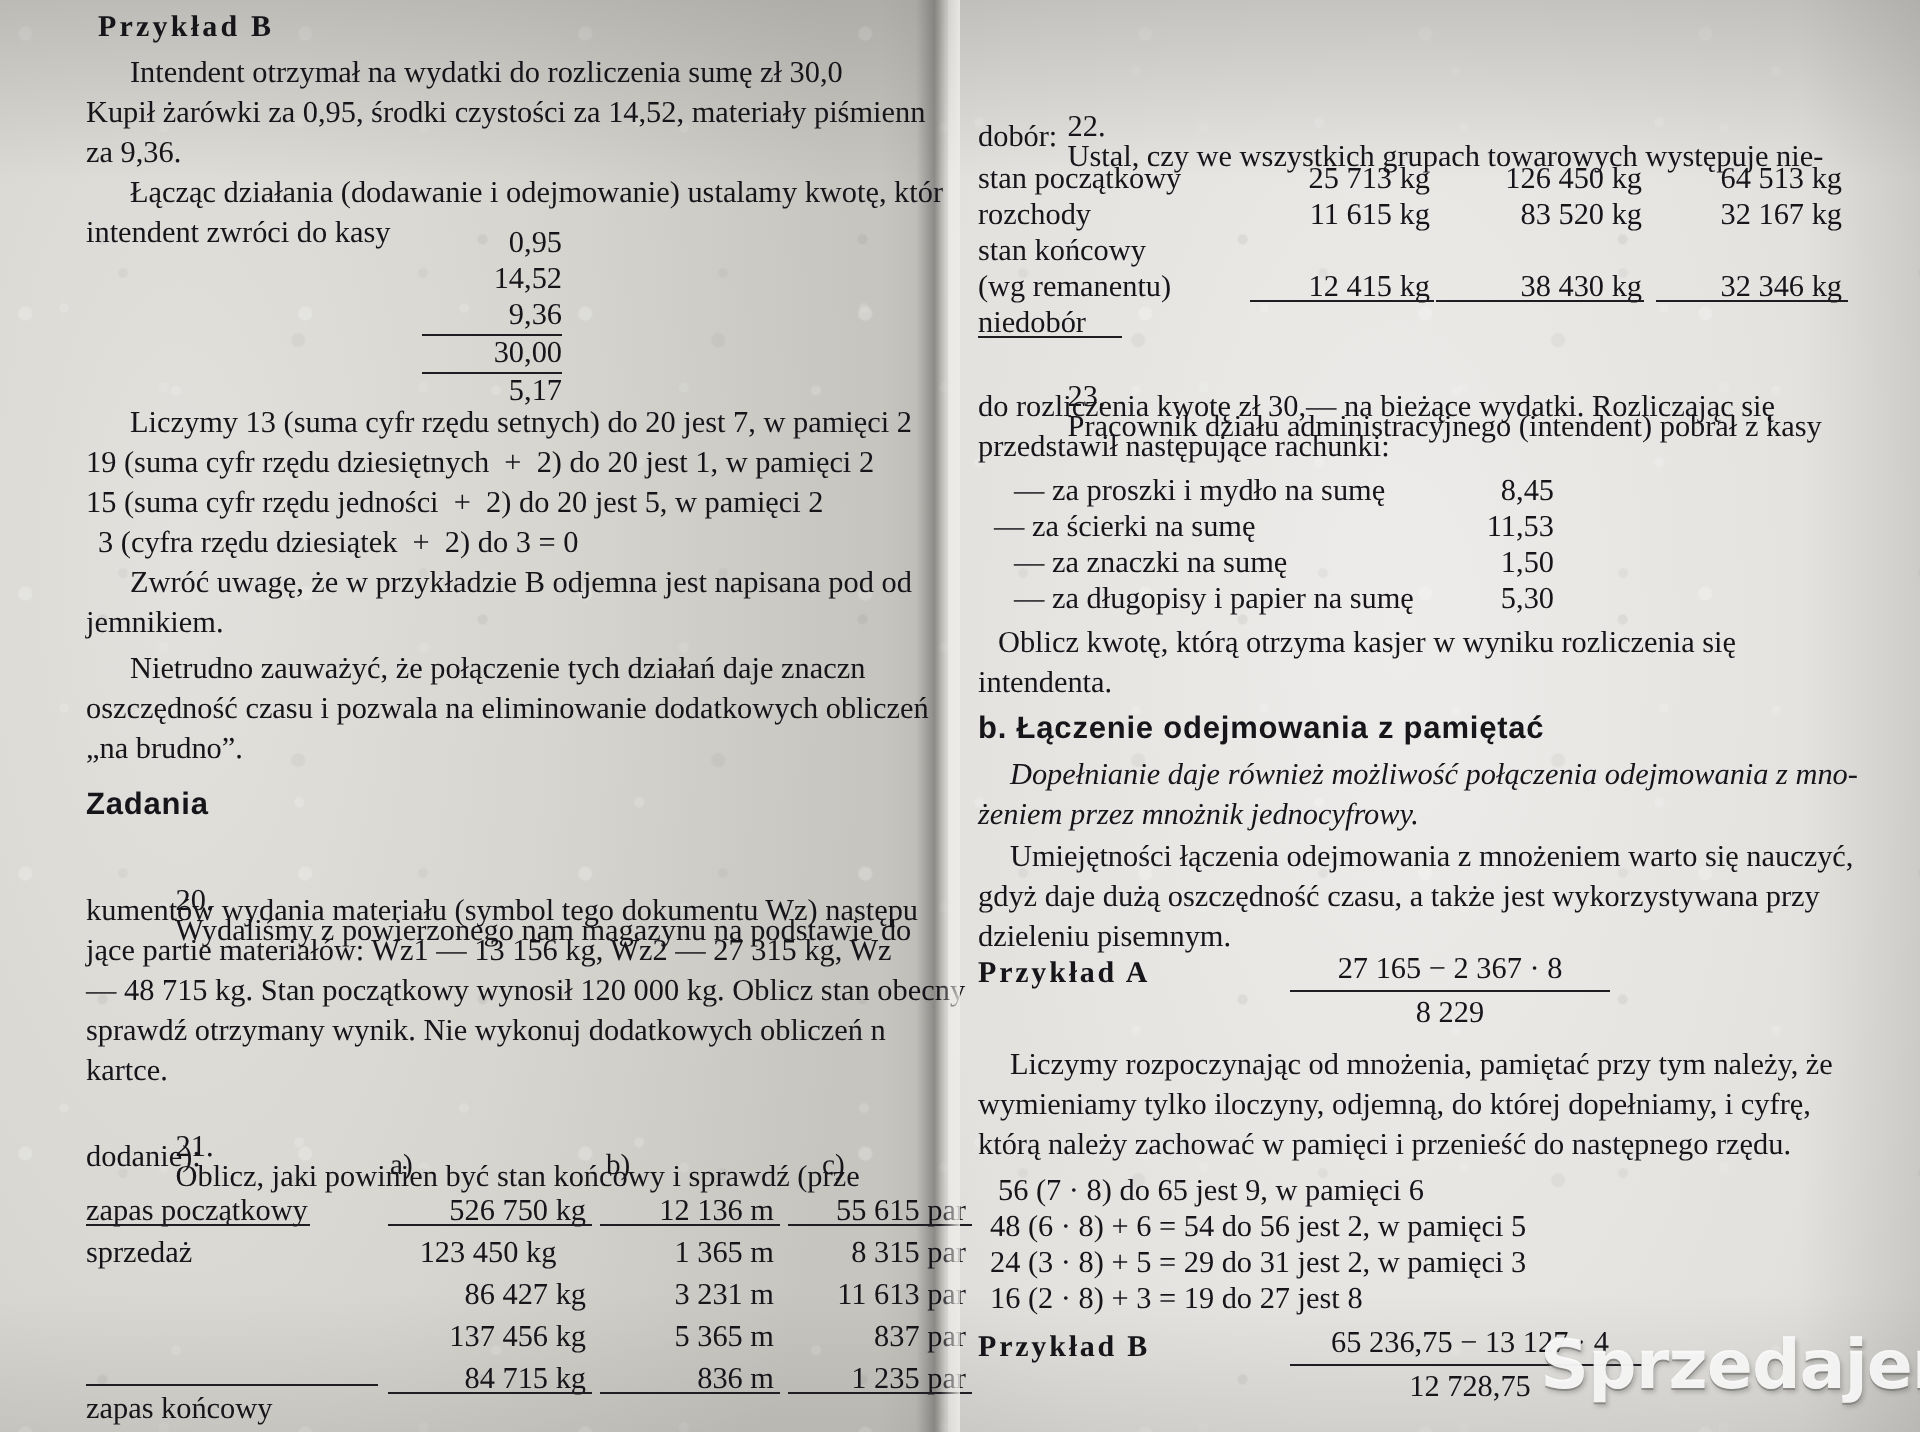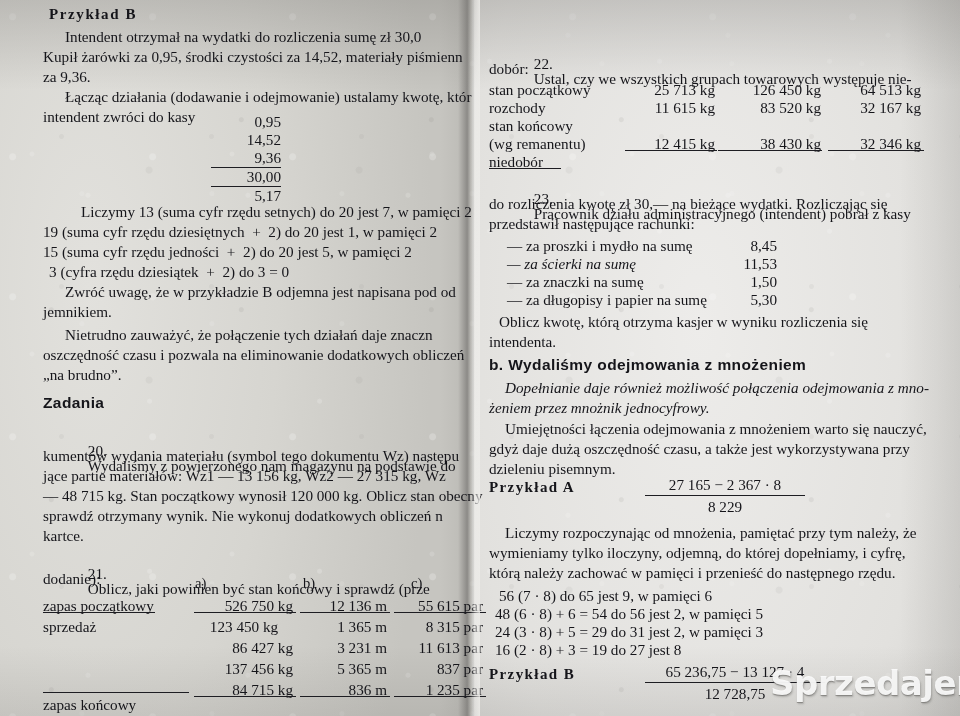--- a/index.html
+++ b/index.html
@@ -175,21 +175,21 @@
     <div class="ln body" style="top:109px;left:0px;">intendent zwróci do kasy</div>
 
     <div class="stack" style="top:113px;left:168px;width:70px;">
       <div>0,95</div>
       <div>14,52</div>
       <div>9,36</div>
       <div class="ruled">30,00</div>
       <div class="ruled">5,17</div>
     </div>
 
-    <div class="ln body" style="top:204px;left:22px;margin-left:16px;">Liczymy 13 (suma cyfr rzędu setnych) do 20 jest 7, w pamięci 2</div>
+    <div class="ln body" style="top:204px;left:22px;">Liczymy 13 (suma cyfr rzędu setnych) do 20 jest 7, w pamięci 2</div>
     <div class="ln body" style="top:224px;left:0px;">19 (suma cyfr rzędu dziesiętnych  +  2) do 20 jest 1, w pamięci 2</div>
     <div class="ln body" style="top:244px;left:0px;">15 (suma cyfr rzędu jedności  +  2) do 20 jest 5, w pamięci 2</div>
     <div class="ln body" style="top:264px;left:6px;">3 (cyfra rzędu dziesiątek  +  2) do 3 = 0</div>
 
     <div class="ln body" style="top:284px;left:22px;">Zwróć uwagę, że w przykładzie B odjemna jest napisana pod od</div>
     <div class="ln body" style="top:304px;left:0px;">jemnikiem.</div>
 
     <div class="ln body" style="top:327px;left:22px;">Nietrudno zauważyć, że połączenie tych działań daje znaczn</div>
     <div class="ln body" style="top:347px;left:0px;">oszczędność czasu i pozwala na eliminowanie dodatkowych obliczeń</div>
     <div class="ln body" style="top:367px;left:0px;">„na brudno”.</div>
@@ -276,33 +276,33 @@
     <div class="ln num" style="top:136px;left:342px;width:90px;text-align:right;">32 346 kg</div>
 
     <div class="ln body" style="top:176px;left:22px;">
       <b class="no">23.</b>
       <span>Pracownik działu administracyjnego (intendent) pobrał z kasy</span>
     </div>
     <div class="ln body" style="top:196px;left:0px;">do rozliczenia kwotę zł 30,— na bieżące wydatki. Rozliczając się</div>
     <div class="ln body" style="top:216px;left:0px;">przedstawił następujące rachunki:</div>
 
     <div class="ln body" style="top:238px;left:18px;">— za proszki i mydło na sumę</div>
-    <div class="ln body" style="top:256px;left:18px;font-style:italic;">— za ścierki na sumę</div>
+    <div class="ln body" style="top:256px;left:8px;">— za ścierki na sumę</div>
     <div class="ln body" style="top:274px;left:18px;">— za znaczki na sumę</div>
     <div class="ln body" style="top:292px;left:18px;">— za długopisy i papier na sumę</div>
 
     <div class="ln num" style="top:238px;left:232px;width:56px;text-align:right;">8,45</div>
     <div class="ln num" style="top:256px;left:232px;width:56px;text-align:right;">11,53</div>
     <div class="ln num" style="top:274px;left:232px;width:56px;text-align:right;">1,50</div>
     <div class="ln num" style="top:292px;left:232px;width:56px;text-align:right;">5,30</div>
 
     <div class="ln body" style="top:314px;left:10px;">Oblicz kwotę, którą otrzyma kasjer w wyniku rozliczenia się</div>
     <div class="ln body" style="top:334px;left:0px;">intendenta.</div>
 
-    <div class="ln h-bold" style="top:357px;left:0px;">b. Wydaliśmy odejmowania z mnożeniem</div>
+    <div class="ln h-bold" style="top:357px;left:0px;">b. Łączenie odejmowania z pamiętać</div>
 
     <div class="ln ital" style="top:380px;left:16px;">Dopełnianie daje również możliwość połączenia odejmowania z mno-</div>
     <div class="ln ital" style="top:400px;left:0px;">żeniem przez mnożnik jednocyfrowy.</div>
 
     <div class="ln body" style="top:421px;left:16px;">Umiejętności łączenia odejmowania z mnożeniem warto się nauczyć,</div>
     <div class="ln body" style="top:441px;left:0px;">gdyż daje dużą oszczędność czasu, a także jest wykorzystywana przy</div>
     <div class="ln body" style="top:461px;left:0px;">dzieleniu pisemnym.</div>
 
     <div class="ln h-run" style="top:480px;left:0px;font-size:15px;letter-spacing:1.4px;">Przykład A</div>
     <div class="frac" style="top:476px;left:156px;width:160px;">

